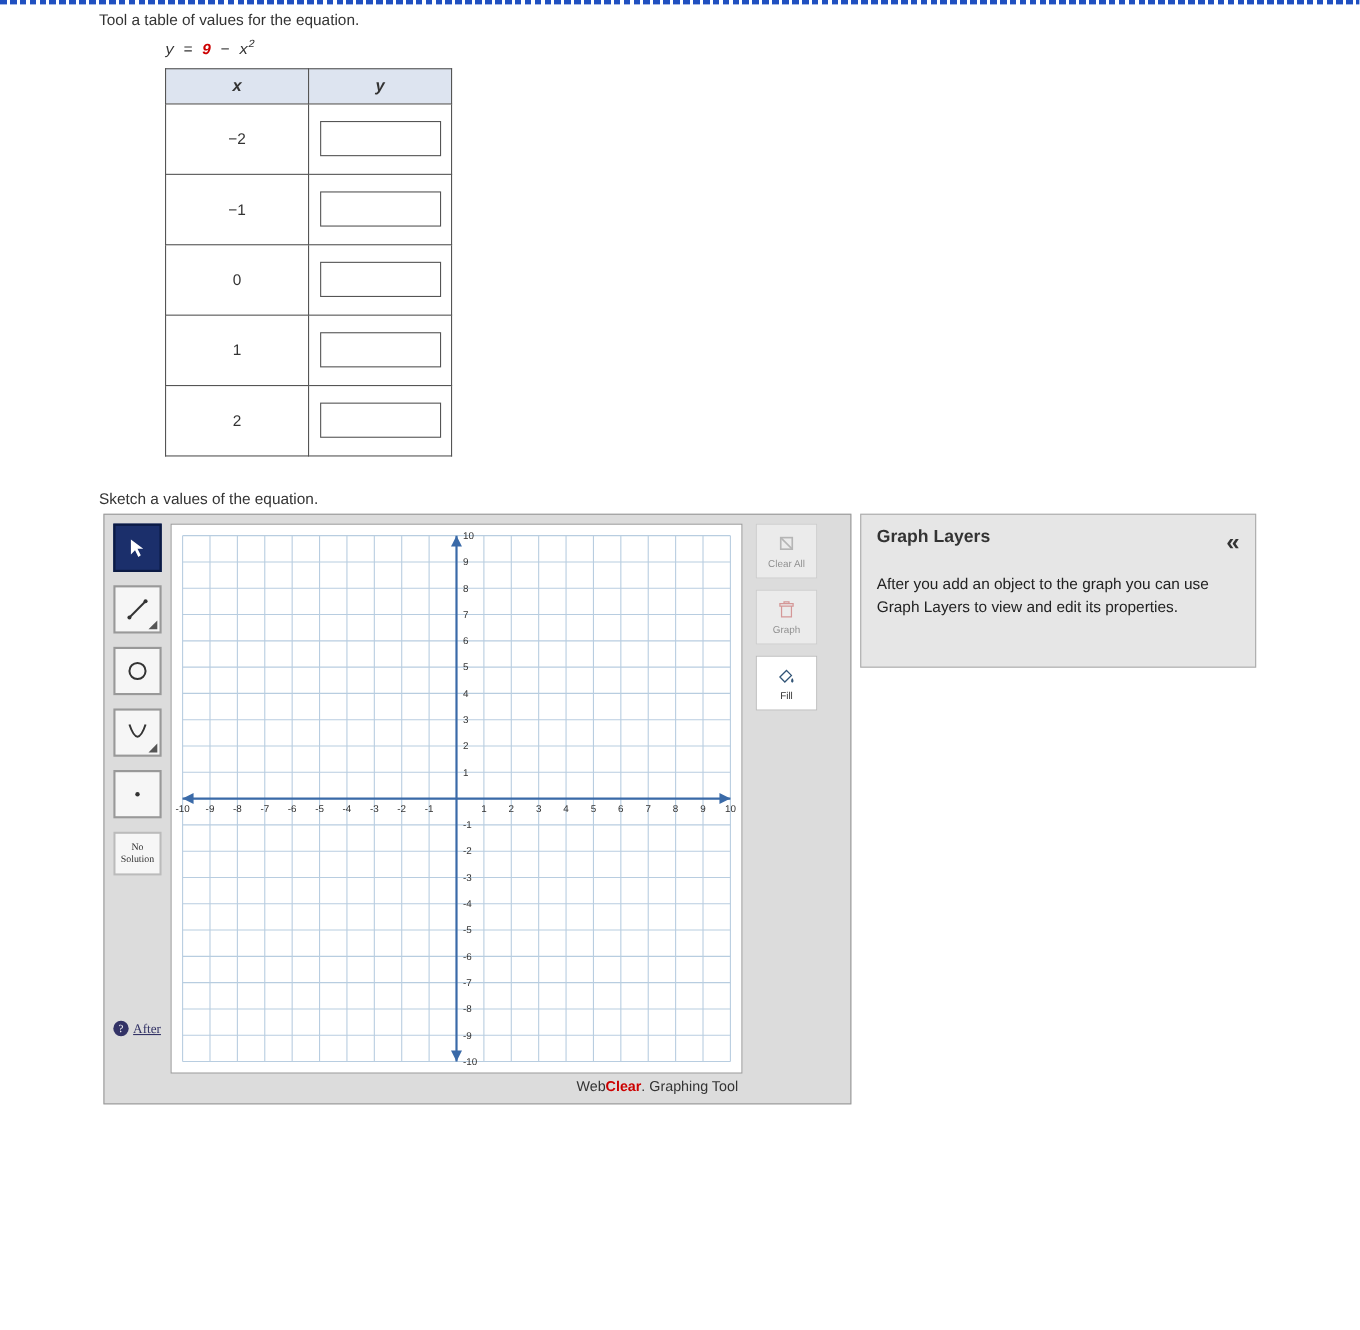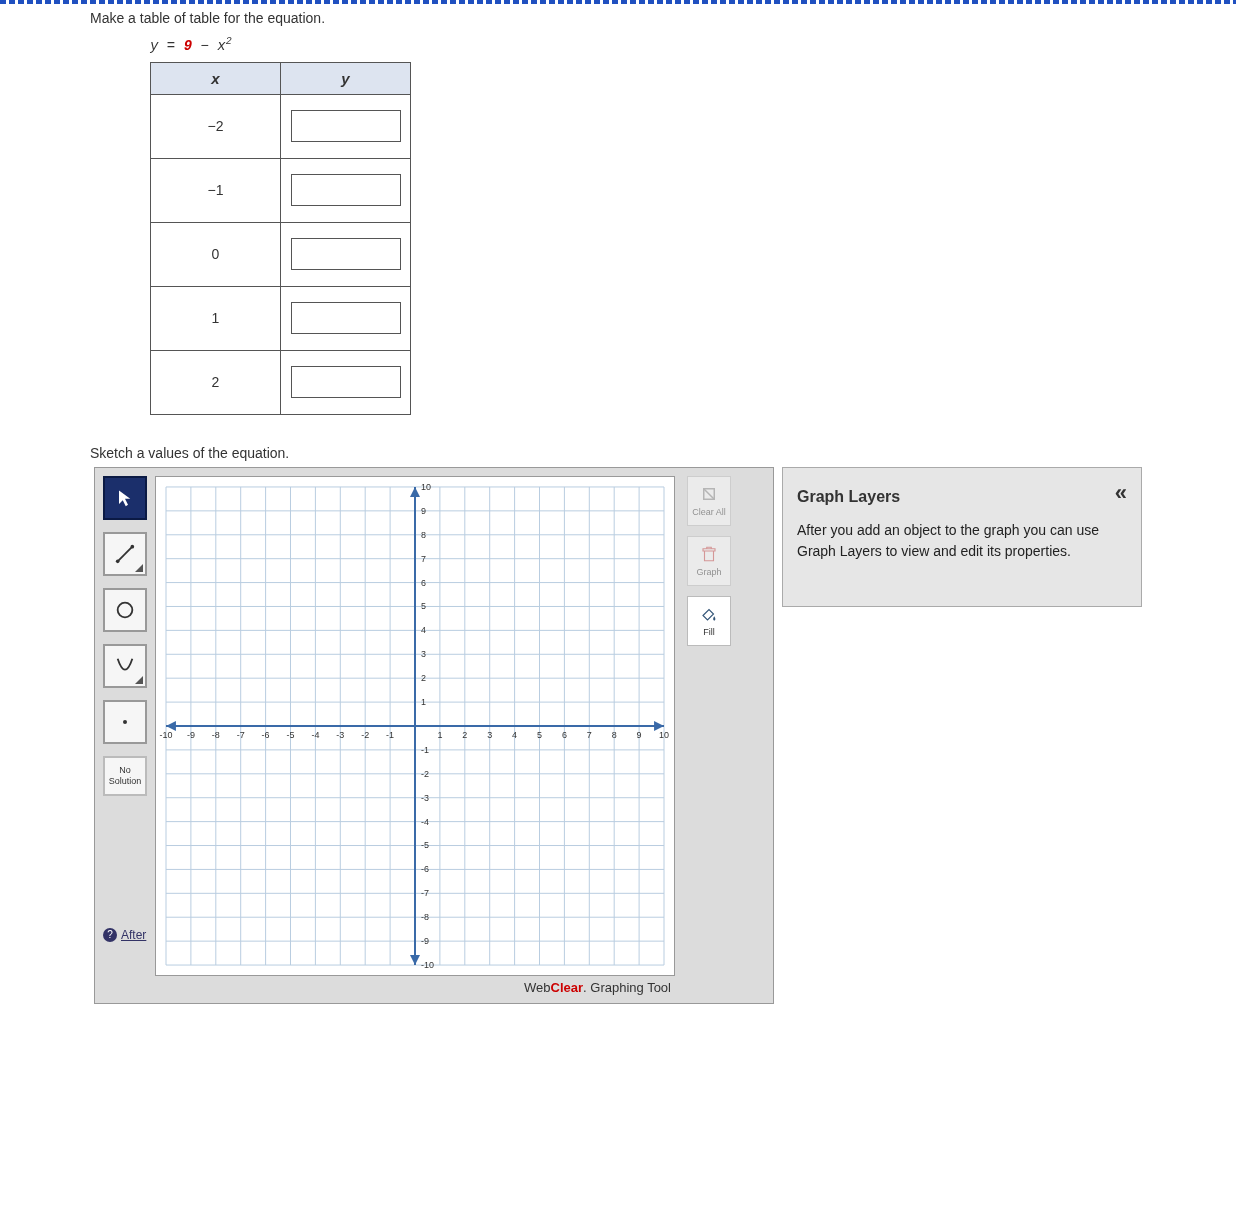--- a/index.html
+++ b/index.html
@@ -12,50 +12,50 @@
   .equation sup { font-size: 10px; font-style: italic; }
   .val-table { border-collapse: collapse; margin-left: 60px; }
   .val-table th { background: #dde4f0; border: 1px solid #555; width: 130px; height: 32px; font-style: italic; font-weight: bold; font-size: 15px; }
   .val-table td { border: 1px solid #555; width: 130px; height: 64px; text-align: center; }
   .val-table input { width: 110px; height: 32px; border: 1px solid #555; text-align: center; font-size: 14px; }
   .sketch-label { margin: 30px 0 6px 0; }
 
   .grapher { display: flex; align-items: flex-start; gap: 8px; margin-left: 4px; }
   .gpanel { background: #dcdcdc; border: 1px solid #999; padding: 8px; position: relative; display: flex; gap: 8px; width: 680px; }
 
-  .tool-col { display: flex; flex-direction: column; gap: 12px; }
+  .tool-col { display: flex; flex-direction: column; gap: 12px; font-family: Liberation Serif, serif; }
   .tool-btn { width: 44px; height: 44px; background: #f6f6f6; border: 2px solid #999; display:flex; align-items:center; justify-content:center; cursor:pointer; position: relative; }
   .tool-btn.selected { background: #1b2f6b; border-color:#0b1a44; color:#fff; }
   .tool-btn .marker { position:absolute; right:2px; bottom:2px; width:0; height:0; border-left:8px solid transparent; border-bottom:8px solid #555; }
   .nosol { width: 44px; height: 40px; background:#f6f6f6; border:2px solid #bbb; font-size:9px; line-height:11px; text-align:center; display:flex; flex-direction:column; justify-content:center; cursor:pointer; }
   .help-link { font-size:12px; color:#336; text-decoration:underline; margin-top:120px; display:flex; align-items:center; gap:4px; cursor:pointer; }
   .help-icon { width:14px; height:14px; border-radius:50%; background:#336; color:#fff; font-size:10px; display:inline-flex; align-items:center; justify-content:center; }
 
   .grid-wrap { display:flex; flex-direction:column; }
   svg.grid { background:#fff; border:1px solid #999; }
   .brand { text-align:right; font-size:13px; margin-top:4px; padding-right:4px; }
   .brand b { color:#c00; }
 
   .act-col { display:flex; flex-direction:column; gap:10px; align-items:center; margin-left:4px; }
-  .act-btn { width:44px; height:50px; background:#fff; border:1px solid #bbb; display:flex; flex-direction:column; align-items:center; justify-content:center; font-size:9px; gap:4px; cursor:pointer; }
+  .act-btn { width:56px; height:50px; background:#fff; border:1px solid #bbb; display:flex; flex-direction:column; align-items:center; justify-content:center; font-size:9px; gap:4px; cursor:pointer; }
   .act-btn.disabled { opacity:.45; cursor:default; }
   .trash { width:18px; height:18px; }
 
   .layers { background:#e6e6e6; border:1px solid #aaa; width:360px; min-height:140px; padding:12px 14px; }
-  .layers-head { display:flex; justify-content:space-between; align-items:flex-end; font-weight:bold; font-size:16px; margin-bottom:14px; }
+  .layers-head { display:flex; justify-content:space-between; align-items:flex-start; font-weight:bold; font-size:16px; margin-bottom:14px; }
   .layers-desc { font-size:14px; color:#222; line-height:1.5; }
   .chev { font-size:22px; font-weight:bold; cursor:pointer; }
 </style>
 </head>
 <body>
 
 <div class="top-border"></div>
 <div class="page">
 
-  <div class="instr">Make a table of table for the equation.</div>
+  <div class="instr">Tool a table of values for the equation.</div>
 
   <div class="equation">
     <span>y</span><span> = </span><span class="nine">9</span><span> − </span><span>x</span><sup>2</sup>
   </div>
 
   <table class="val-table">
     <tbody>
         <tr>
       <th>x</th>
       <th>y</th>

